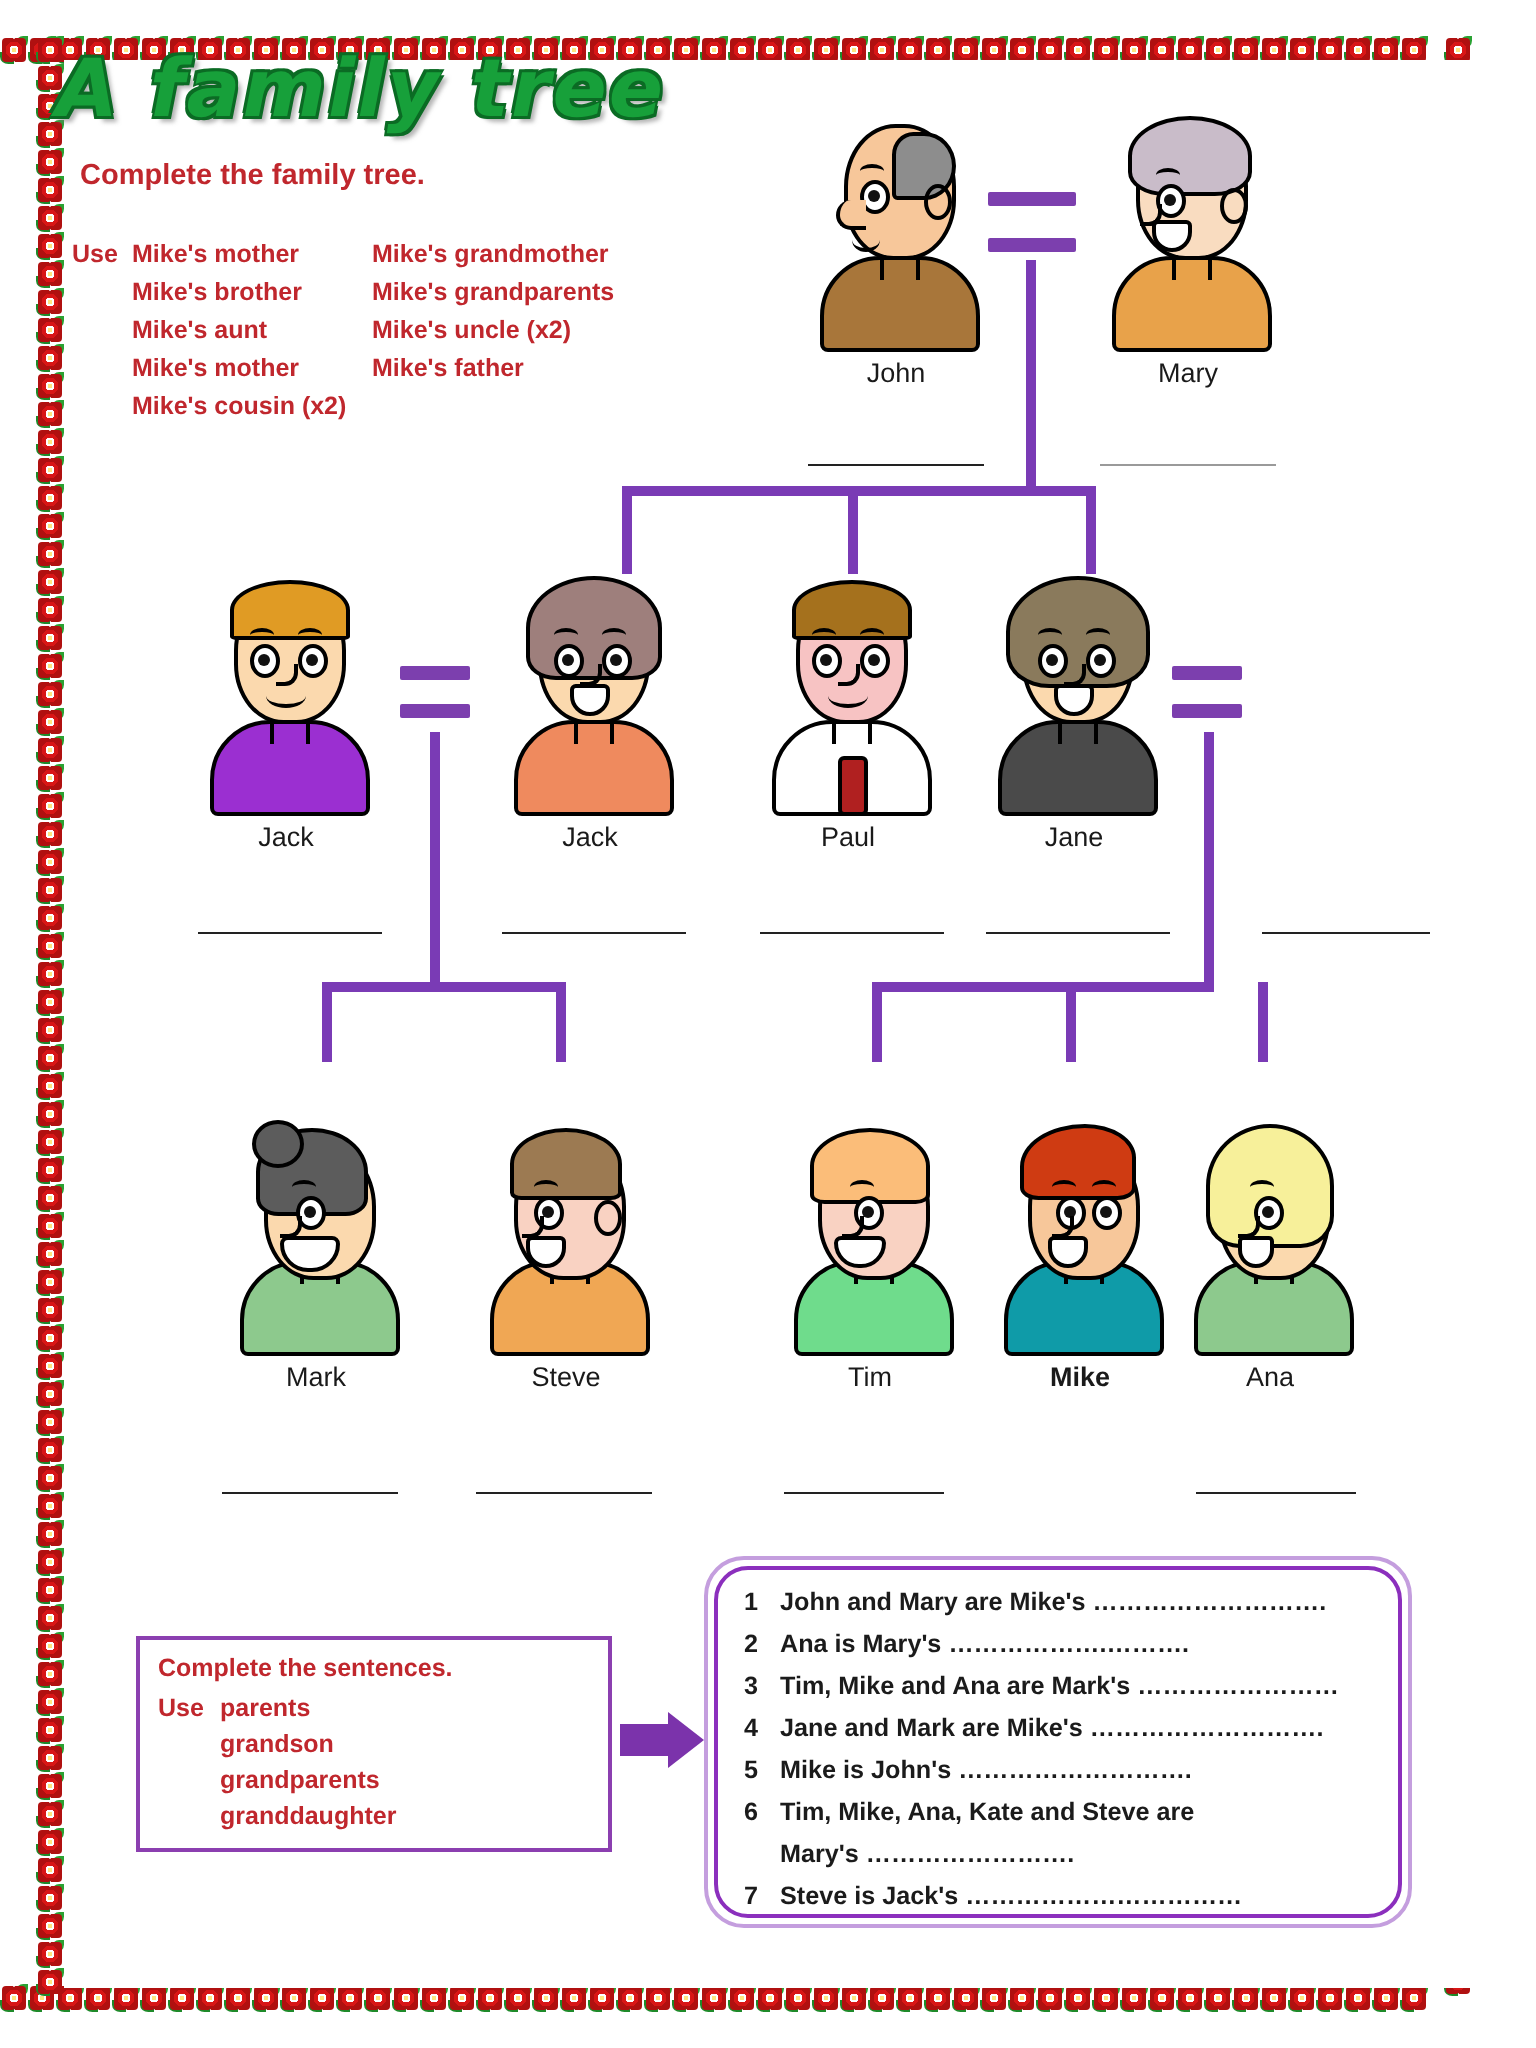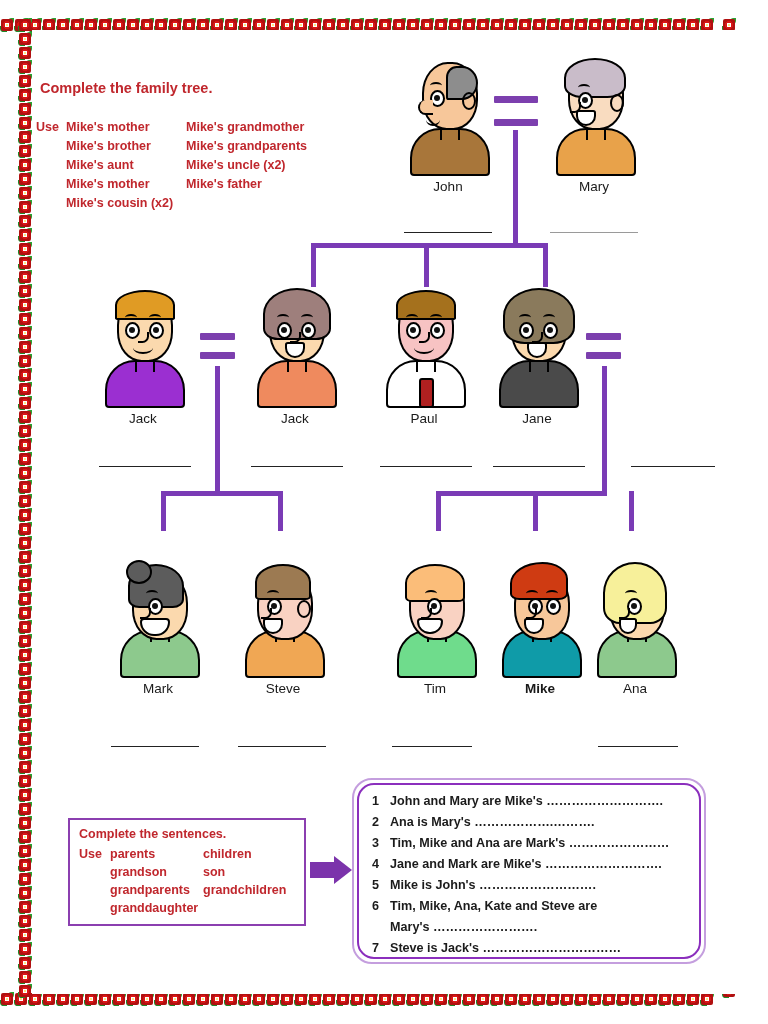--- a/index.html
+++ b/index.html
@@ -1404,20 +1404,21 @@
       </div>
       <div class="flower" style="left: 0px; top: 966px;">
         <div class="leaf"></div>
         <div class="leaf2"></div>
         <div class="petal"></div>
       </div>
     </div>
 
   <div id="canvas"></div>
 
+  <div id="title">A family tree</div>
   <div id="instruction1">Complete the family tree.</div>
 
   <div id="wordbank">
     <div class="use">Use</div>
     <div class="col colA">
       <div>Mike's mother</div>
       <div>Mike's brother</div>
       <div>Mike's aunt</div>
       <div>Mike's mother</div>
       <div>Mike's cousin (x2)</div>
@@ -1673,25 +1674,20 @@
 
   <div id="box-left">
     <div class="t">Complete the sentences.</div>
     <div class="use">Use</div>
     <div class="cA">
       <div>parents</div>
       <div>grandson</div>
       <div>grandparents</div>
       <div>granddaughter</div>
     </div>
-    <div class="cB">
-      <div>children</div>
-      <div>son</div>
-      <div>grandchildren</div>
-    </div>
   </div>
 
   <div id="arrow">
     <div class="shaft"></div>
     <div class="headtip"></div>
   </div>
 
   <div id="box-right">
     <div class="inner"></div>
     <div id="sentences">

